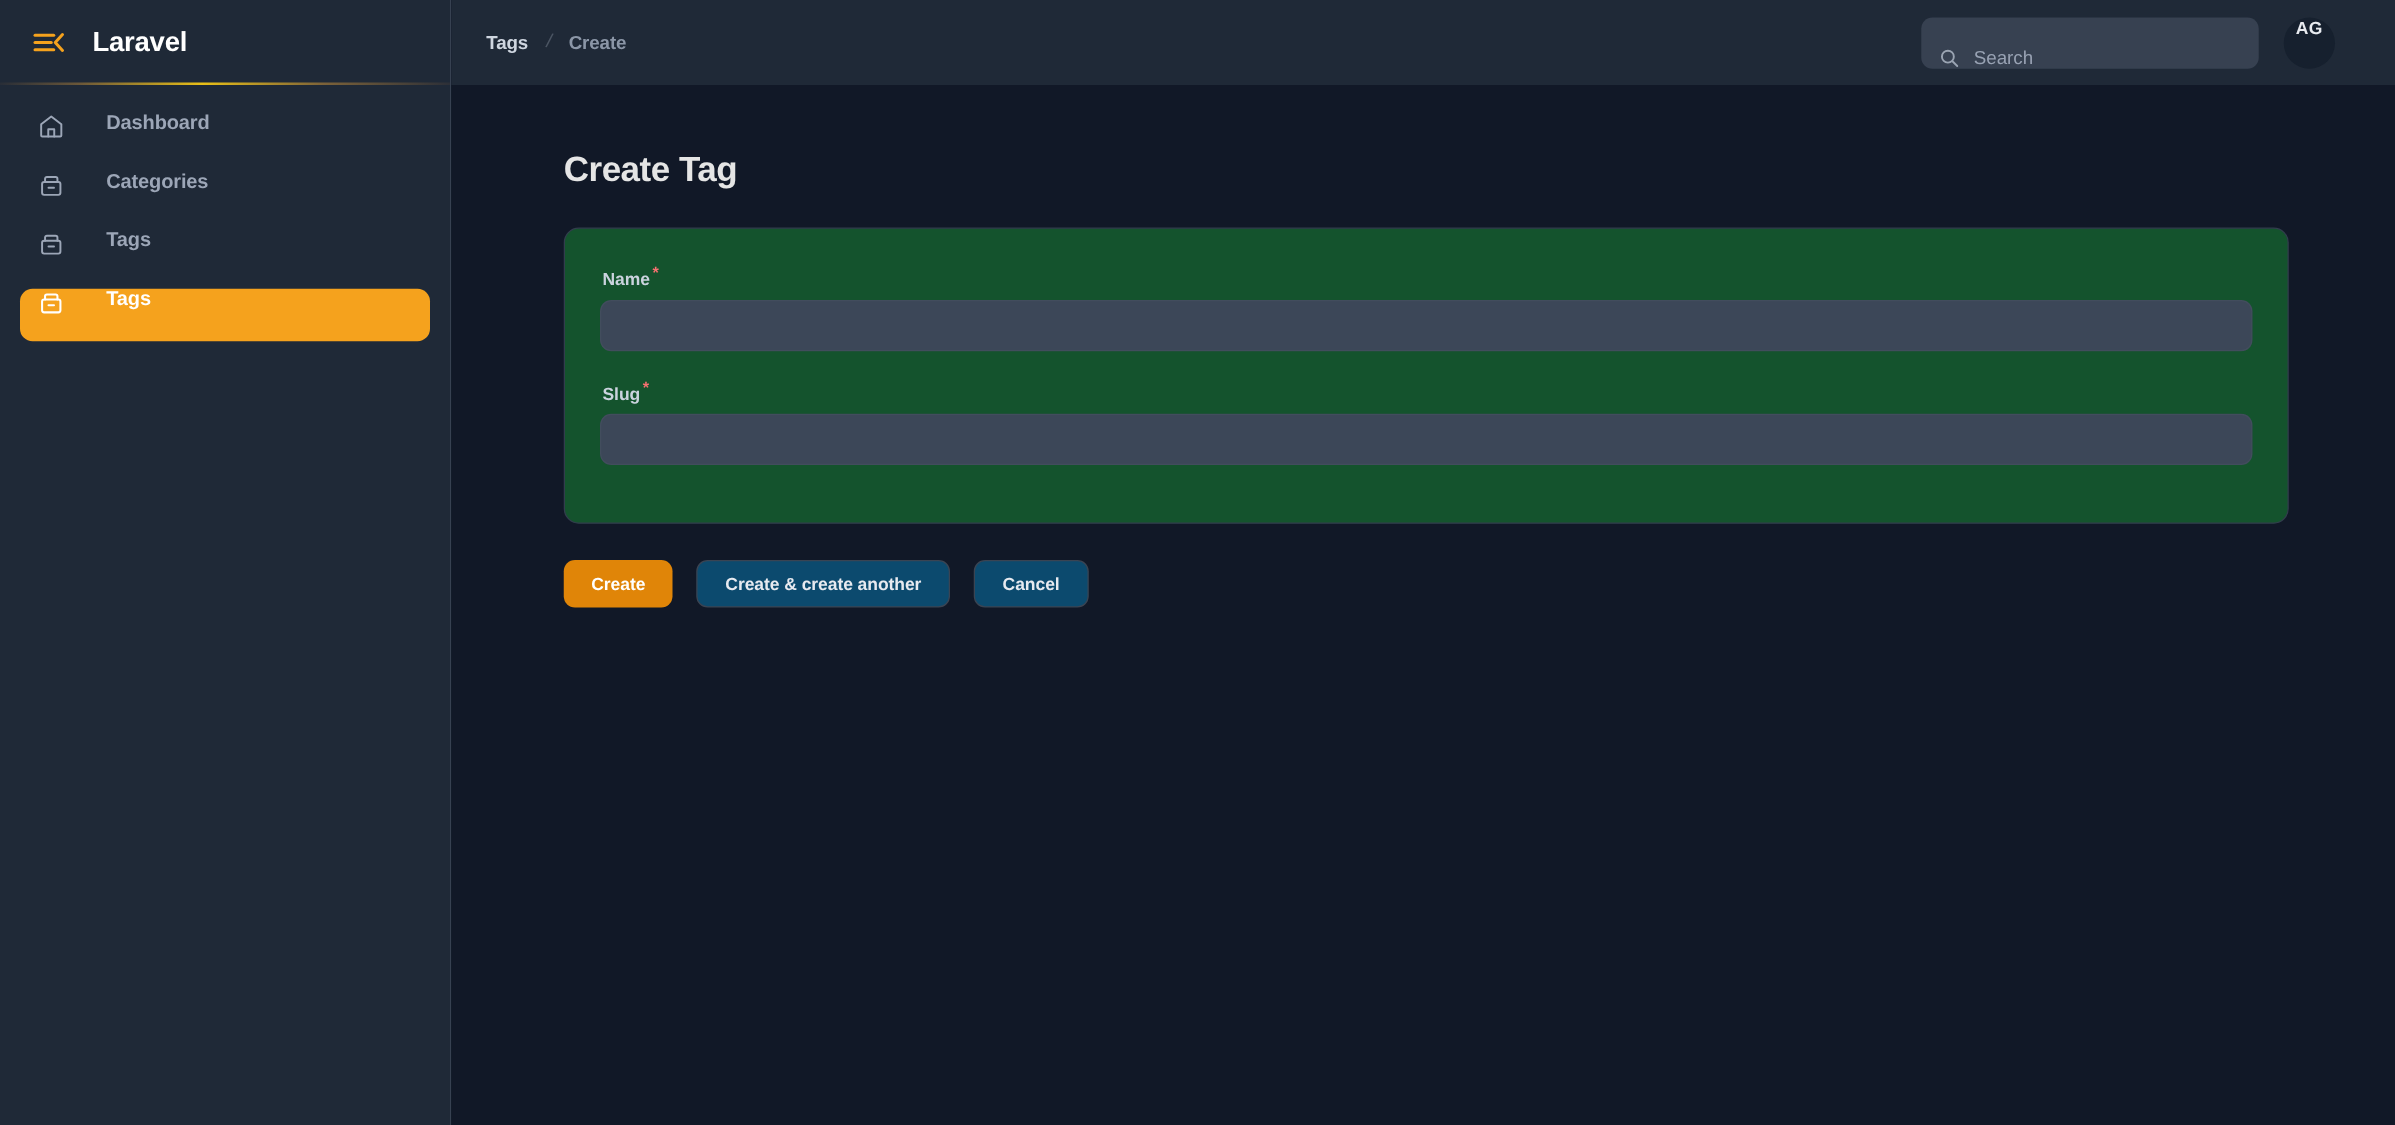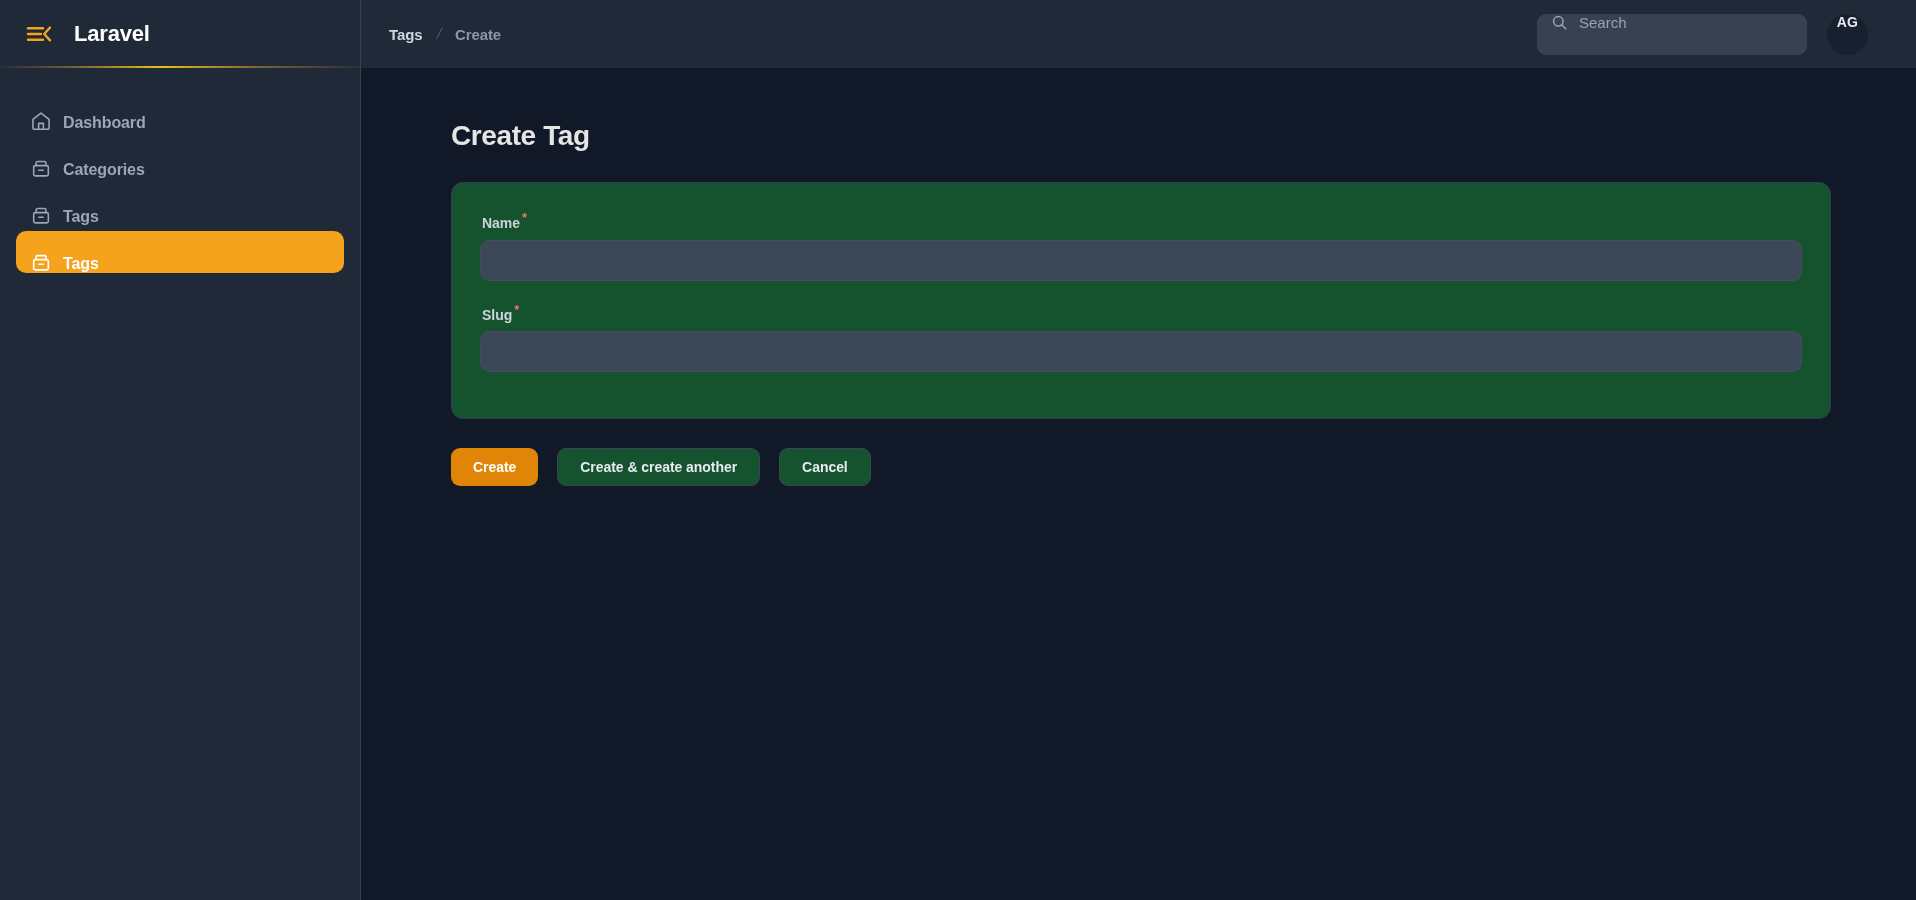--- a/index.html
+++ b/index.html
@@ -72,22 +72,22 @@
 
   .nav {
     padding: 22px 16px 0 16px;
     display: flex;
     flex-direction: column;
     gap: 5px;
   }
 
   .nav-item {
     display: flex;
-    align-items: flex-end;
-    gap: 11px;
+    align-items: flex-start;
+    gap: 33px;
     height: 42px;
     padding: 0 14px;
     border-radius: 10px;
     cursor: pointer;
     text-decoration: none;
   }
   .nav-item .nav-ico { width: 22px; height: 22px; flex: 0 0 22px; display:block; }
   .nav-item .nav-ico svg { display: block; }
   .nav-item .nav-label {
     font-size: 16px;
@@ -156,21 +156,21 @@
     gap: 20px;
   }
 
   .search-box {
     position: relative;
     width: 270px;
     height: 41px;
     background: #374151;
     border-radius: 9px;
     display: flex;
-    align-items: flex-start;
+    align-items: flex-end;
     padding: 0 14px;
     gap: 11px;
     cursor: text;
   }
   .search-box svg { display:block; flex: 0 0 17px; }
   .search-input {
     flex: 1 1 auto;
     min-width: 0;
     background: transparent;
     border: none;
@@ -273,21 +273,21 @@
     display: inline-flex;
     align-items: center;
     justify-content: center;
     border: none;
   }
   .btn-primary {
     background: #e08508;
     color: #ffffff;
   }
   .btn-secondary {
-    background: #14532d;
+    background: #0c4a6e;
     color: #e7eaf0;
     border: 1px solid #3a4453;
   }
 </style>
 </head>
 <body>
 
 <div id="app">
 
   <aside class="sidebar">

